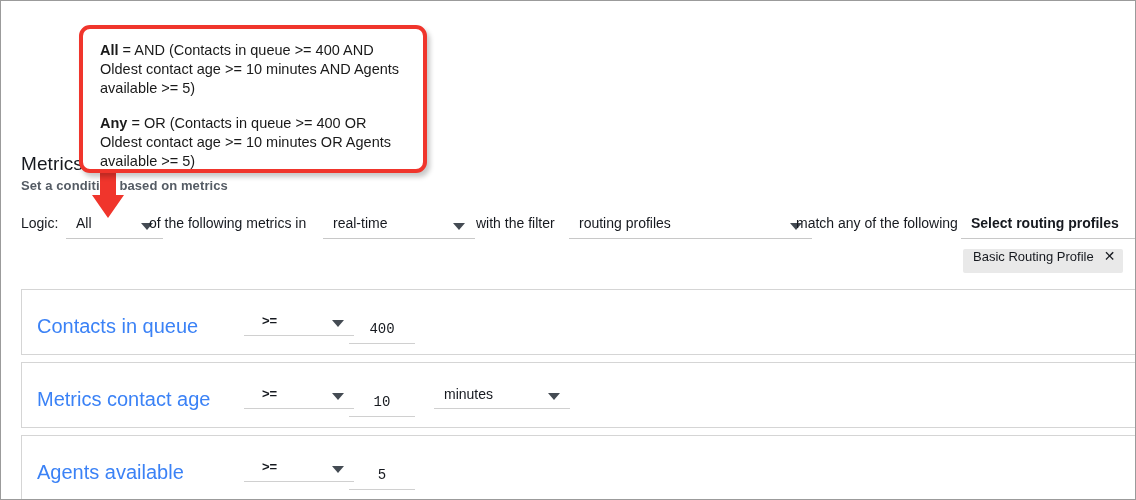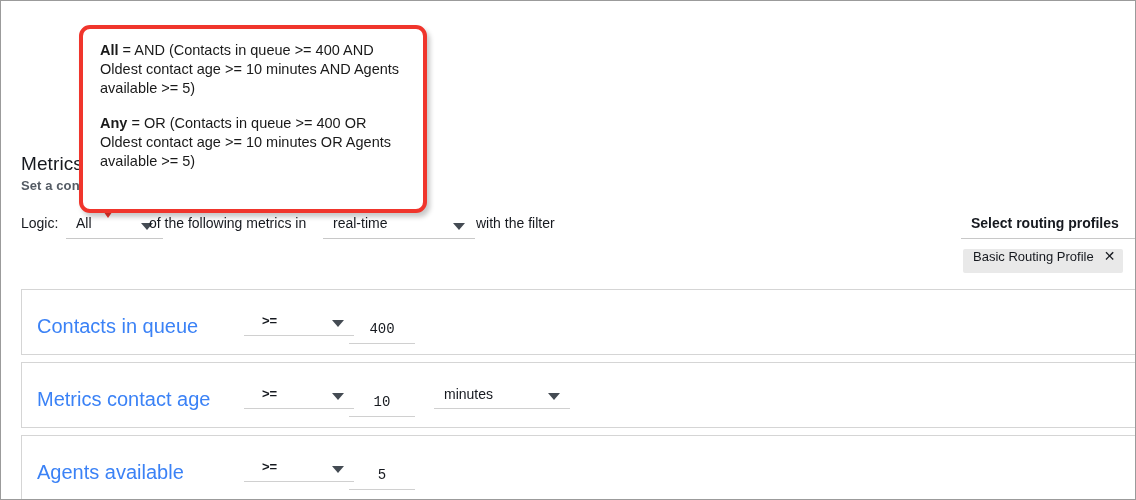--- a/index.html
+++ b/index.html
@@ -180,21 +180,21 @@
     font-size: 14px;
     color: #16191f;
   }
 
   
   .callout {
     position: absolute;
     left: 78px;
     top: 24px;
     width: 348px;
-    height: 188px;
+    height: 148px;
     background: #ffffff;
     border: 4px solid #f0352c;
     border-radius: 11px;
     box-sizing: border-box;
     box-shadow: 3px 4px 5px rgba(0,0,0,0.22);
     z-index: 30;
   }
   .callout-body {
     padding: 12px 16px 0 17px;
     font-size: 14.5px;
@@ -240,21 +240,26 @@
 
     <span class="inline-label" style="left:128px;">of the following metrics in</span>
 
     <div class="field" style="left:302px; width:152px;">
       <span class="ftext">real-time</span>
       <span class="caret"></span>
     </div>
 
     <span class="inline-label" style="left:455px;">with the filter</span>
 
-
+    <div class="field" style="left:548px; width:243px;">
+      <span class="ftext">routing profiles</span>
+      <span class="caret"></span>
+    </div>
+
+    <span class="inline-label" style="left:775px;">match any of the following</span>
 
     <div class="field" style="left:940px; width:180px;">
       <span class="ftext bold">Select routing profiles</span>
     </div>
   </div>
 
   <div class="chip">
     <span class="chip-label">Basic Routing Profile</span>
     <span class="chip-x">✕</span>
   </div>

